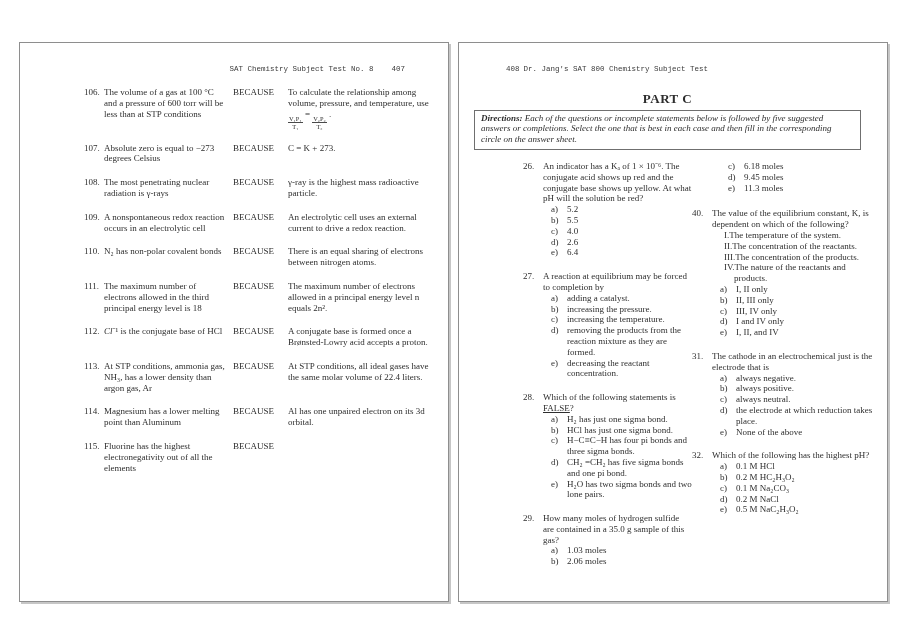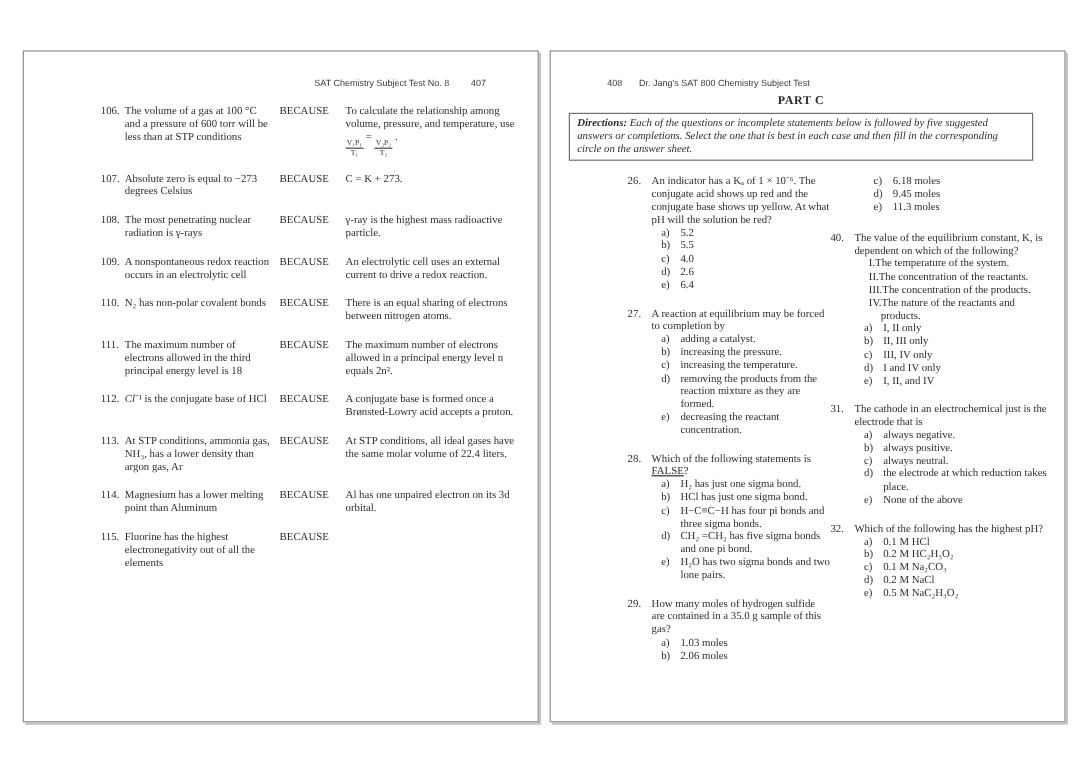--- a/index.html
+++ b/index.html
@@ -8,33 +8,33 @@
     font-family:"Liberation Serif", serif; color:#2e2e2e; position:relative;
   }
   .page {
     position:absolute; top:42px; width:430px; height:560px; background:#fff;
     border:1px solid #8e8e8e; box-shadow:2px 2px 0 #c6c6c6; box-sizing:border-box;
     font-size:9px; line-height:1.2;
   }
   #left-page  { left:19px;  padding:22px 3px 0 64px; }
   #right-page { left:458px; padding:22px 0 0 0; }
 
-  .pageheader { font-family:Liberation Sans, sans-serif; font-size:7.5px; color:#3a3a3a; }
+  .pageheader { font-family:Liberation Mono, monospace; font-size:7.5px; color:#3a3a3a; }
   .lheader { display:flex; justify-content:flex-end; gap:18px; padding-right:40px; }
-  .rheader { display:flex; gap:14px; margin-left:47px; }
+  .rheader { display:flex; gap:4px; margin-left:47px; }
 
   #left-questions { margin-top:13px; }
   .lrow { display:flex; margin-bottom:13px; }
   .qnum { width:20px; flex:none; }
   .stmt { width:124px; flex:none; margin-right:5px; }
   .because { width:50px; flex:none; margin-right:5px; }
   .reason { width:146px; flex:none; }
 
   .part-title { margin-left:15px; width:387px; text-align:center; font-weight:bold;
-    font-size:10px; letter-spacing:0.5px; margin-top:5px; }
+    font-size:13px; letter-spacing:0.5px; margin-top:17px; }
   .directions { margin:3px 0 0 15px; width:387px; border:1px solid #6f6f6f;
     padding:2px 6px 4px 6px; box-sizing:border-box;font-style:italic; }
   .directions b { font-weight:bold; }
 
   .cols { display:flex; margin-top:11px; margin-left:64px; }
   .col1 { width:169px; flex:none; }
   .col2 { width:188px; flex:none; }
   .qblock { margin-bottom:13px; }
   .qrow { display:flex; }
   .qcontent { flex:1; }

